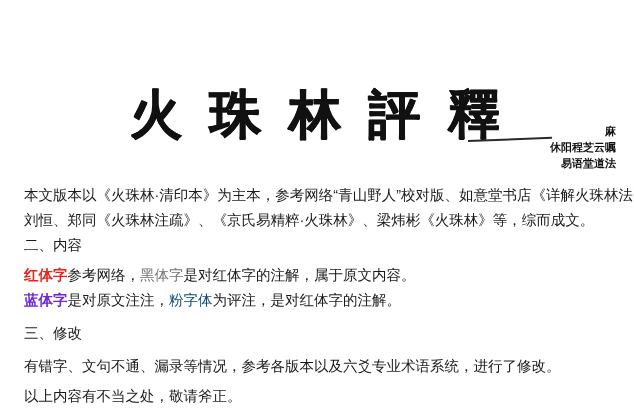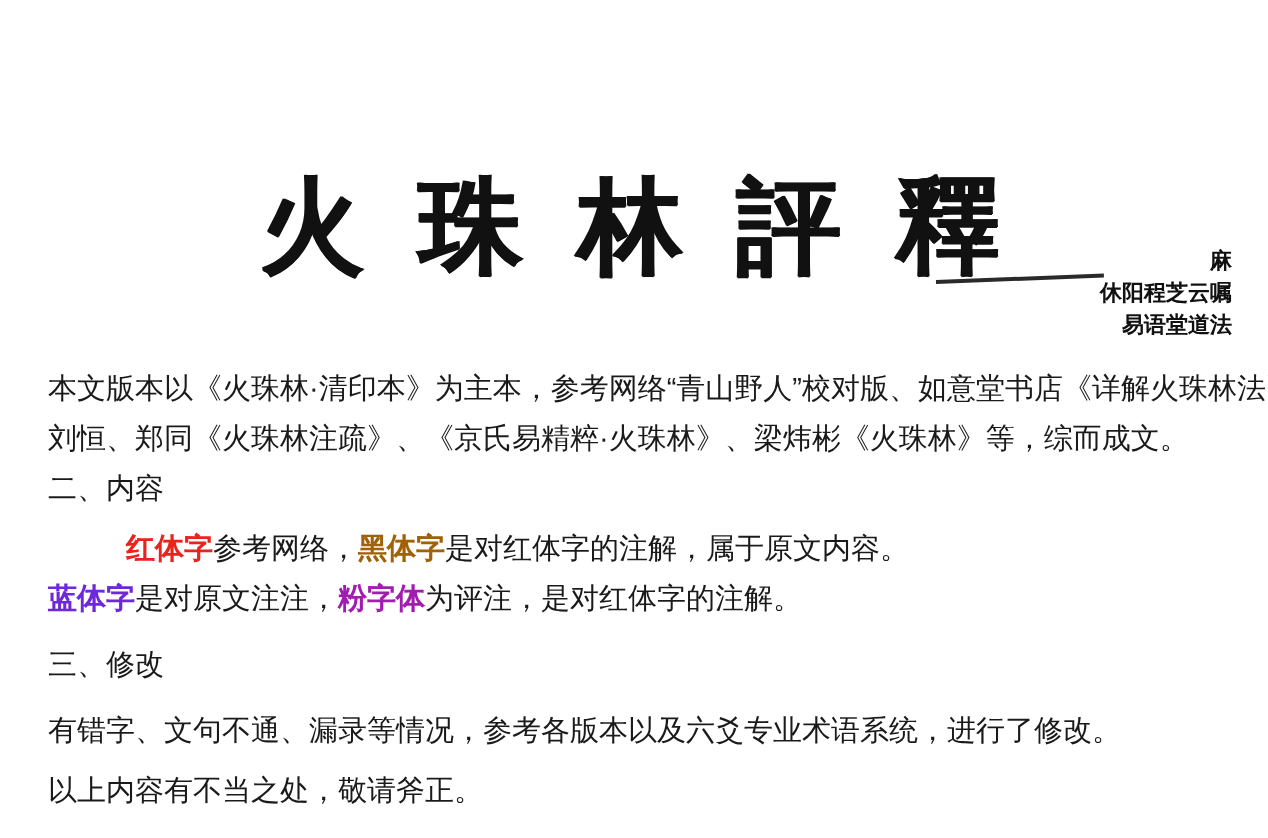--- a/index.html
+++ b/index.html
@@ -75,24 +75,24 @@
     font-size: 14.5px;
     line-height: 25px;
     color: #1a1a1a;
     white-space: nowrap;
   }
   .line.heading {
     margin-top: 0;
   }
   .sp-8 { height: 8px; }
   .sp-5 { height: 5px; }
-  .red { color: #e8251c; font-weight: 700; margin-left: 39px; }
+  .red { color: #e8251c; font-weight: 700; }
   .blue { color: #6d28d9; font-weight: 700; }
-  .pink { color: #a21caf; font-weight: 700; text-align: center; }
-  .black-strong { color: #a16207; font-weight: 700; }
+  .pink { color: #0c4a6e; font-weight: 400; text-align: center; }
+  .black-strong { color: #737373; font-weight: 400; }
 </style>
 </head>
 <body>
 
 <div class="page">
 
   <div class="title-block">
     <span class="title-char">火</span>
     <span class="title-char">珠</span>
     <span class="title-char">林</span>

